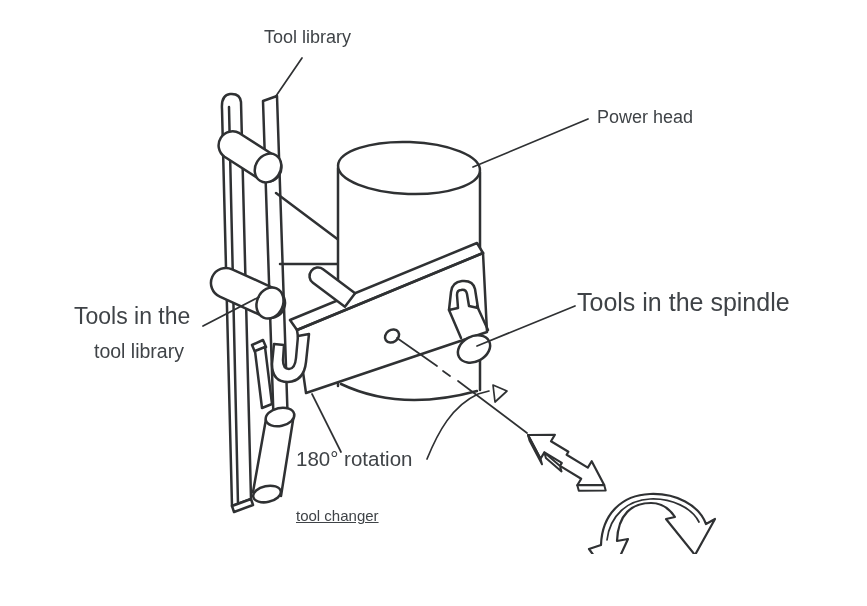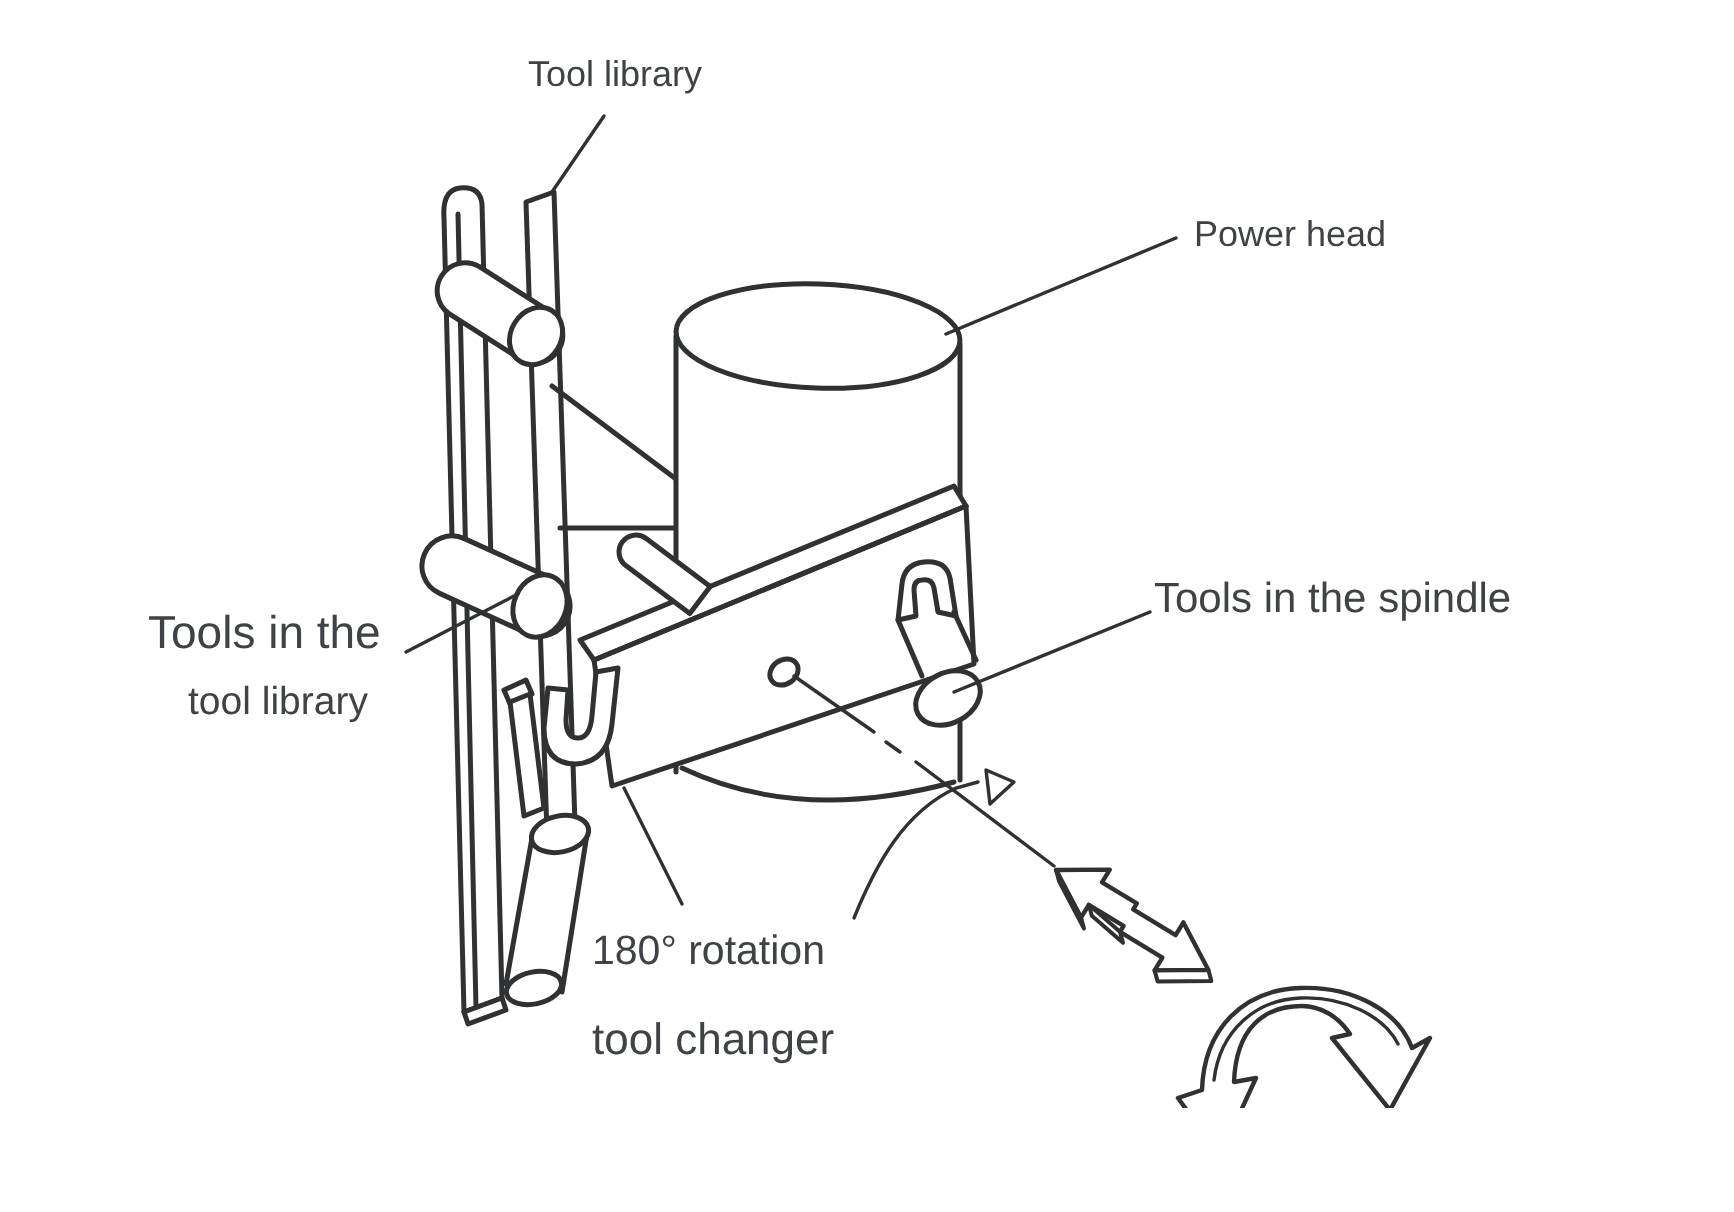--- a/index.html
+++ b/index.html
@@ -132,18 +132,18 @@
     </g>
   </svg>
 
   <div class="lbl" style="left:264px;top:27px;font-size:18px;">Tool library</div>
 
   <div class="lbl" style="left:597px;top:107px;font-size:18px;text-align:right;">Power head</div>
 
   <div class="lbl" style="left:74px;top:303px;font-size:23px;">Tools in the</div>
   <div class="lbl" style="left:94px;top:340px;font-size:19.5px;">tool library</div>
 
-  <div class="lbl" style="left:577px;top:288px;font-size:21px;text-align:center;">Tools in the spindle</div>
+  <div class="lbl" style="left:577px;top:288px;font-size:25px;text-align:center;">Tools in the spindle</div>
 
-  <div class="lbl" style="left:296px;top:464px;font-size:20.5px;">180° rotation</div>
-  <div class="lbl" style="left:296px;top:507px;font-size:22px;">tool changer</div>
+  <div class="lbl" style="left:296px;top:447px;font-size:20.5px;">180° rotation</div>
+  <div class="lbl" style="left:296px;top:507px;font-size:15px;text-decoration:underline;">tool changer</div>
 
 </div>
 
 </body></html>

